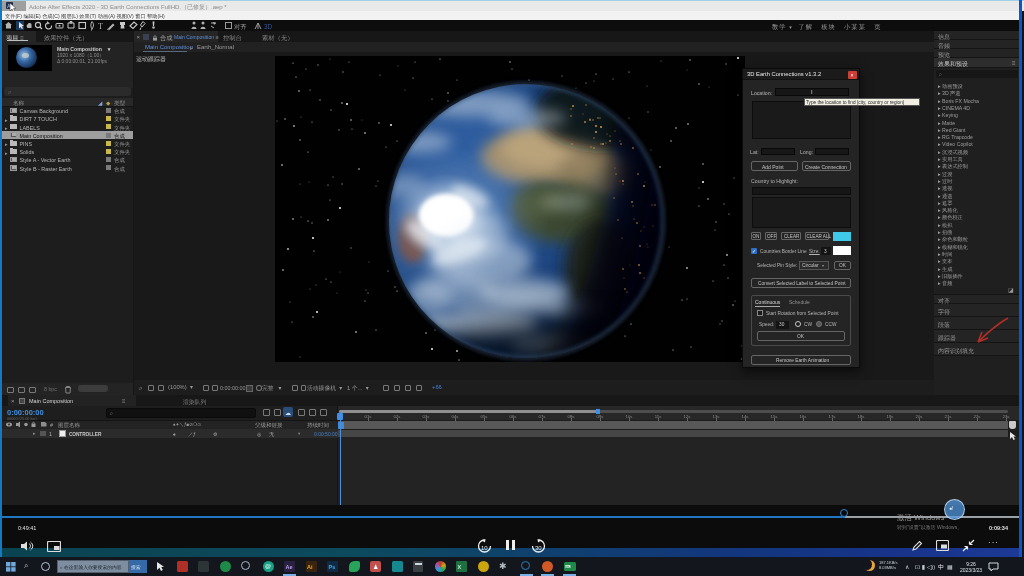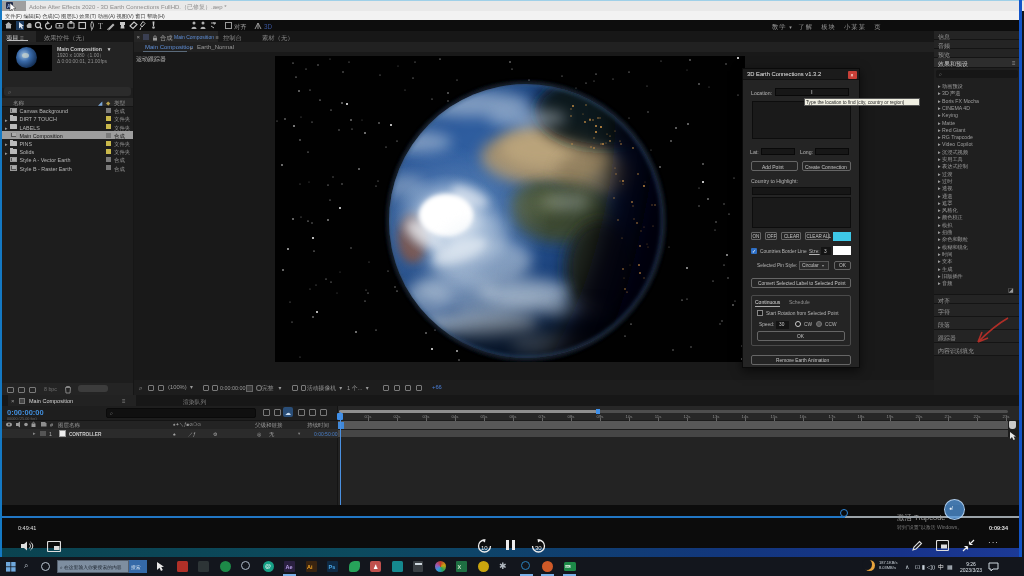--- a/index.html
+++ b/index.html
@@ -747,21 +747,21 @@
  <div class="abs" style="left:337.5px;top:17px;width:1.3px;height:93px;background:#4a90e0;"></div>
 </div>
 
 <div class="abs" style="left:0;top:505px;width:1024px;height:52px;background:#0c0c0c;" id="videobar">
  <div class="abs" style="left:0;top:11.2px;width:1024px;height:1.8px;background:#9aa2a8;"></div>
  <div class="abs" style="left:0;top:11.2px;width:845px;height:1.8px;background:#2176c4;"></div>
  <div class="abs" style="left:840px;top:4px;width:8px;height:8px;border:1.6px solid #2e86d8;border-radius:50%;background:#0a0a0a;"></div>
  <div class="abs" style="left:0;top:42.5px;width:1024px;height:9.5px;background:linear-gradient(90deg,#0a4350 0%,#0c4a5e 35%,#12377c 70%,#17338a 88%,#1c3a96 100%);"></div>
       <div class="abs" style="left:18px;top:20px;color:#e0e0e0;font-size:5.5px;">0:49:41</div>
  <div class="abs" style="left:989px;top:20px;color:#e0e0e0;font-size:5.5px;font-weight:bold;">0:09:34</div>
- <div class="abs" style="left:897px;top:8px;color:#9a9a9a;font-size:7.5px;">激活 Trapcode</div>
+ <div class="abs" style="left:897px;top:8px;color:#9a9a9a;font-size:7.5px;">激活 Windows</div>
  <div class="abs" style="left:897px;top:18.5px;color:#777;font-size:5px;">转到"设置"以激活 Windows。</div>
  <div class="abs" style="left:944px;top:-6px;width:21px;height:21px;border-radius:50%;background:rgba(80,150,220,0.75);border:1px solid rgba(200,225,250,0.8);"></div>
  <div class="abs" style="left:949px;top:0px;color:#eaf2fa;font-size:5px;">●!</div>
 
  <svg class="abs" style="left:20px;top:35px;" width="14" height="12">
         <path d="M1 4 L4 4 L7 1.5 L7 10.5 L4 8 L1 8 Z" fill="#ddd"></path>
         <path d="M9 3.5 C11 5 11 7 9 8.5 M10.5 2 C13.5 4.5 13.5 7.5 10.5 10" stroke="#ddd" stroke-width="1" fill="none"></path>
       </svg>
  <svg class="abs" style="left:47px;top:36px;" width="14" height="11">
         <rect x="0.5" y="0.5" width="13" height="10" rx="1" fill="none" stroke="#ddd" stroke-width="1.2"></rect>

